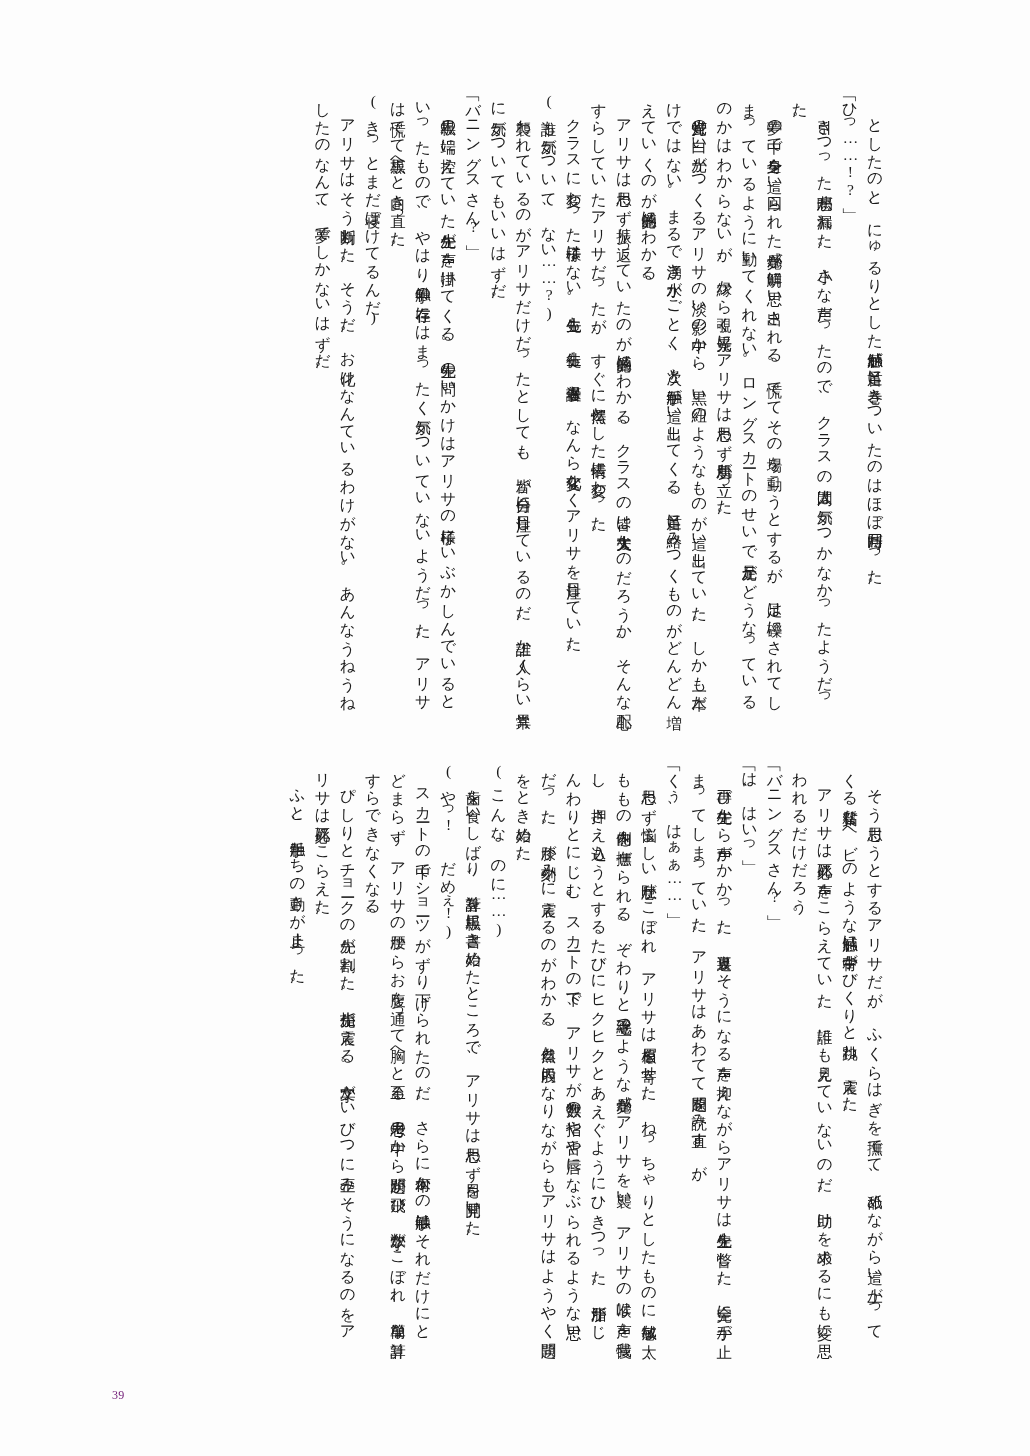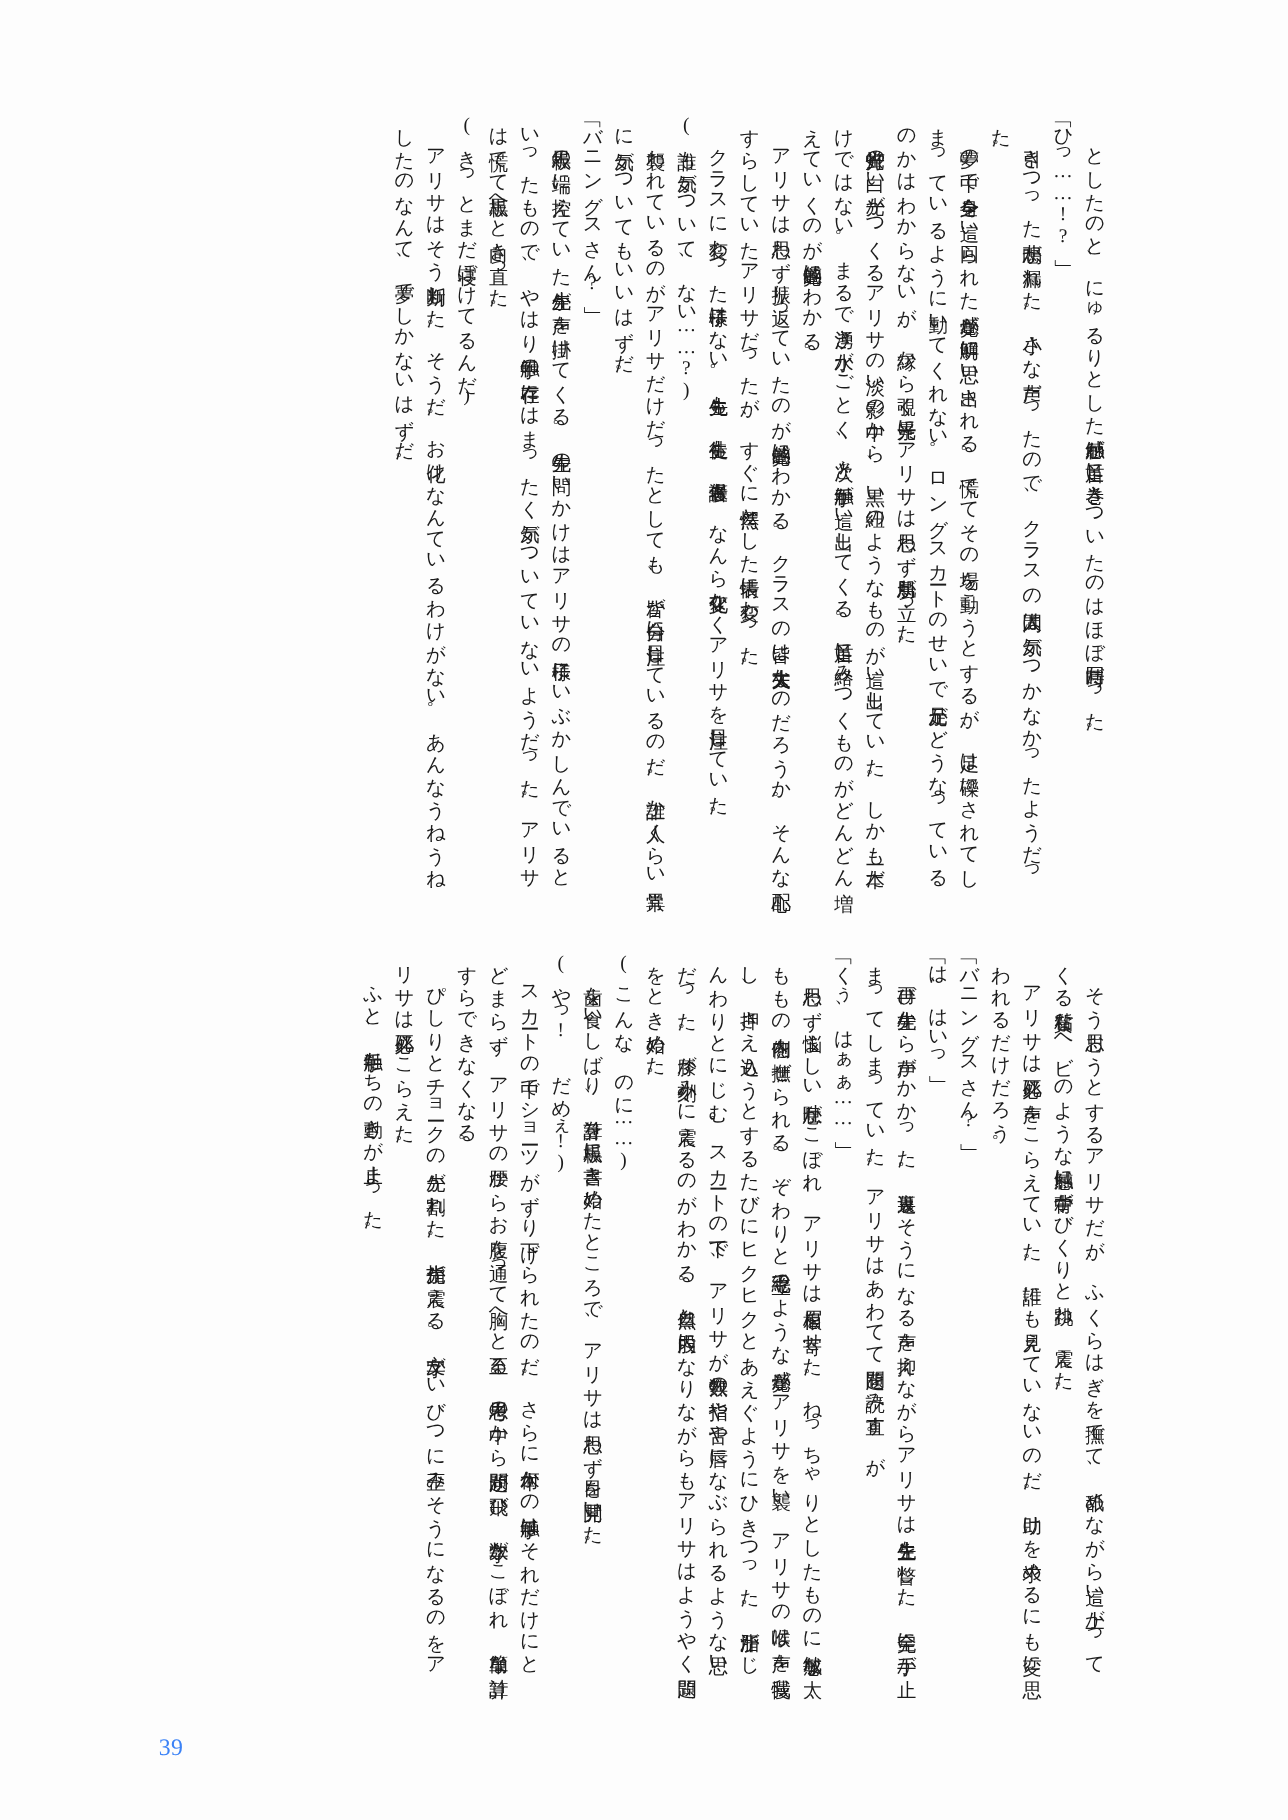--- a/index.html
+++ b/index.html
@@ -46,25 +46,25 @@
   .vblock p {
     margin: 0;
     padding: 0;
     text-indent: 1em;
   }
   .vblock p.noindent {
     text-indent: 0;
   }
   .page-number {
     position: absolute;
-    left: 127px;
+    left: 112px;
     top: 1388px;
-    font-size: 19px;
+    font-size: 12px;
     font-family: "Liberation Serif", "DejaVu Serif", serif;
-    color: #3b82f6;
+    color: #701a75;
     letter-spacing: 0.02em;
   }
 </style>
 </head>
 <body>
 
 <div class="page">
 
   <div class="vblock" id="block-top">
     <p>としたのと、にゅるりとした感触が足首に巻きついたのはほぼ同時だった。</p>

